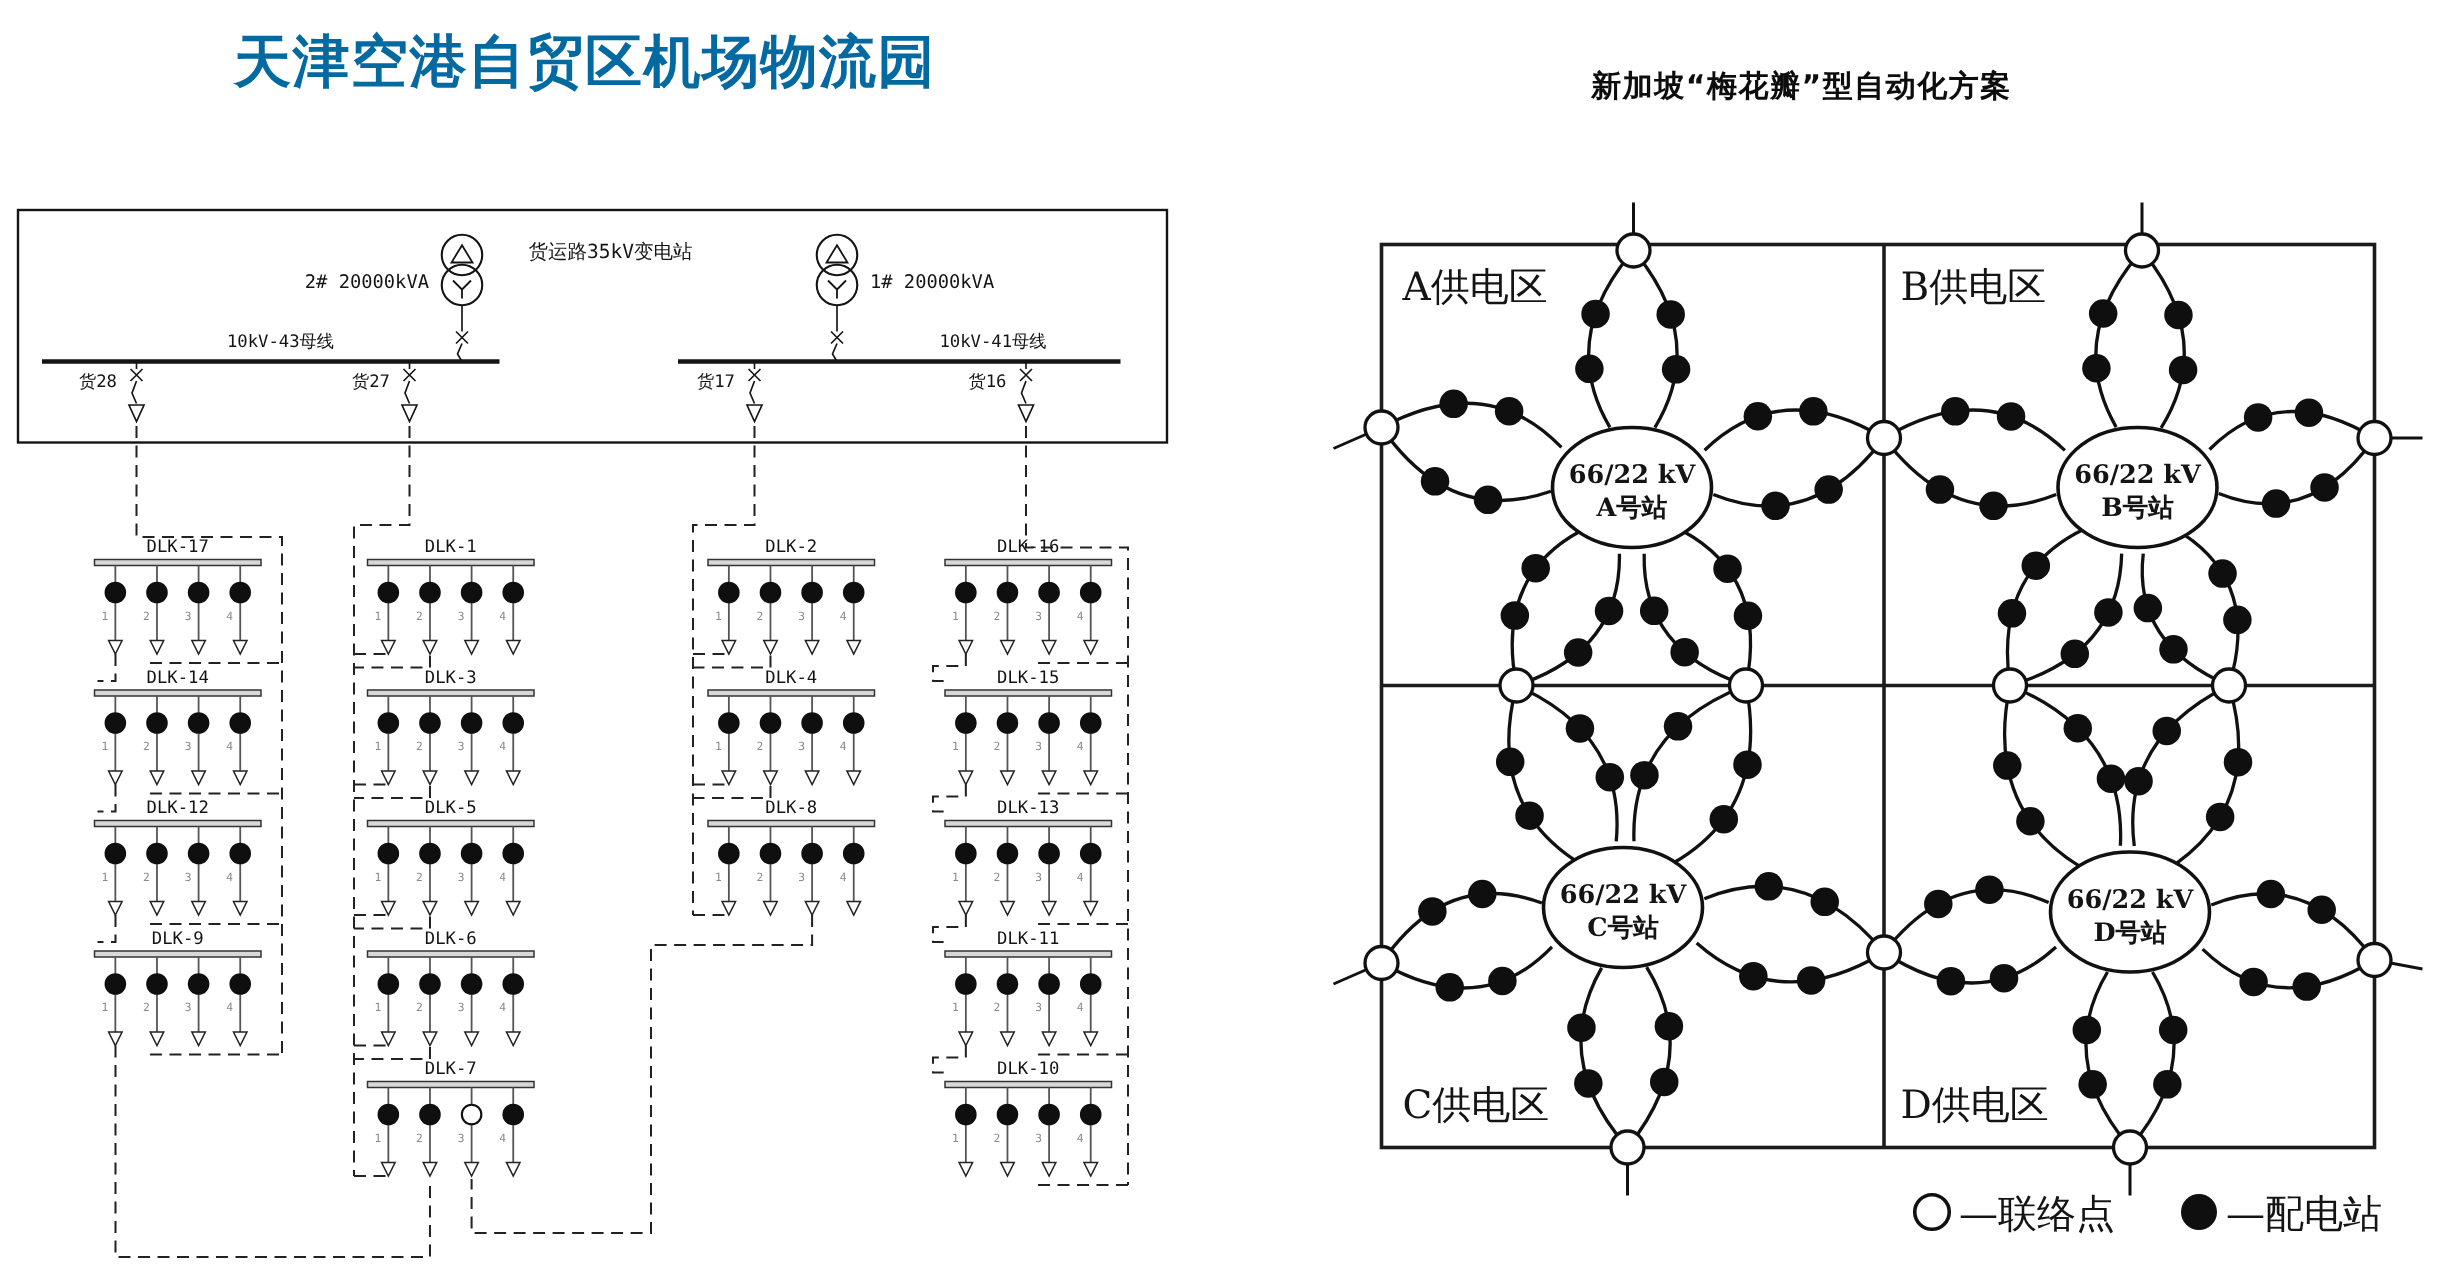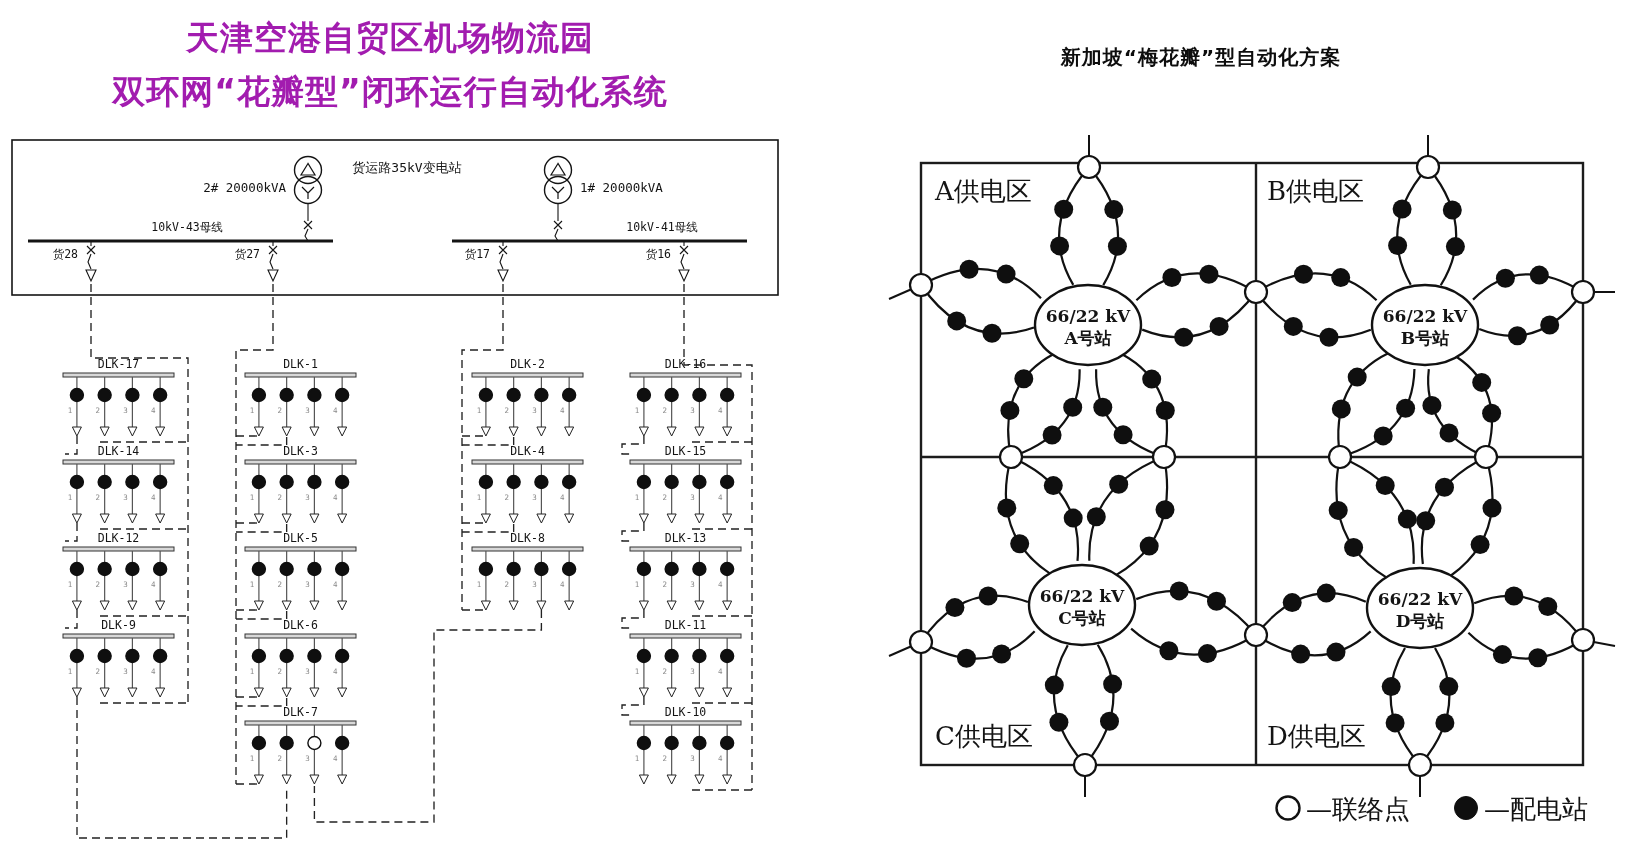--- a/index.html
+++ b/index.html
@@ -2,35 +2,34 @@
 <html><head>
 <meta charset="utf-8">
 <style>
   html,body{margin:0;padding:0;background:#ffffff;}
   #stage{position:relative;width:1632px;height:854px;background:#fff;overflow:hidden;
          font-family:"DejaVu Sans",sans-serif;color:#111;}
   .panel{position:absolute;top:0;height:854px;}
   #left-panel{left:0;width:816px;}
   #right-panel{left:816px;width:816px;}
   .ltitle{position:absolute;left:0;width:780px;text-align:center;font-weight:700;
-          font-size:33px;letter-spacing:1px;color:#a21caf;}
+          font-size:38px;letter-spacing:1px;color:#0369a1;}
   #left-title-1{top:16px;}
   #left-title-2{top:70px;}
   #right-title{position:absolute;top:44px;left:0;width:770px;text-align:center;
                font-weight:700;font-size:20px;letter-spacing:1px;color:#0d0d0d;}
   svg{position:absolute;top:0;left:0;}
   text{user-select:none;}
 </style>
 </head>
 <body>
 
 <div id="stage">
   <div id="left-panel" class="panel">
     <div id="left-title-1" class="ltitle">天津空港自贸区机场物流园</div>
-    <div id="left-title-2" class="ltitle">双环网“花瓣型”闭环运行自动化系统</div>
     <svg id="left-svg" width="816" height="854" viewBox="0 0 816 854">
         <rect x="12" y="140" width="766" height="155" fill="none" stroke="#141414" stroke-width="1.6"></rect>
         <text x="407" y="172" font-size="13" text-anchor="middle" fill="#141414" font-family="&quot;DejaVu Sans Mono&quot;,&quot;DejaVu Sans&quot;,monospace">货运路35kV变电站</text>
         <line x1="28" y1="241" x2="333" y2="241" stroke="#141414" stroke-width="3"></line>
         <text x="187" y="231" font-size="11.5" text-anchor="middle" fill="#141414" font-family="&quot;DejaVu Sans Mono&quot;,&quot;DejaVu Sans&quot;,monospace">10kV-43母线</text>
         <line x1="452" y1="241" x2="747" y2="241" stroke="#141414" stroke-width="3"></line>
         <text x="662" y="231" font-size="11.5" text-anchor="middle" fill="#141414" font-family="&quot;DejaVu Sans Mono&quot;,&quot;DejaVu Sans&quot;,monospace">10kV-41母线</text>
         <g>
           <circle cx="308" cy="170" r="13.5" fill="none" stroke="#141414" stroke-width="1.4"></circle>
           <circle cx="308" cy="190" r="13.5" fill="none" stroke="#141414" stroke-width="1.4"></circle>

